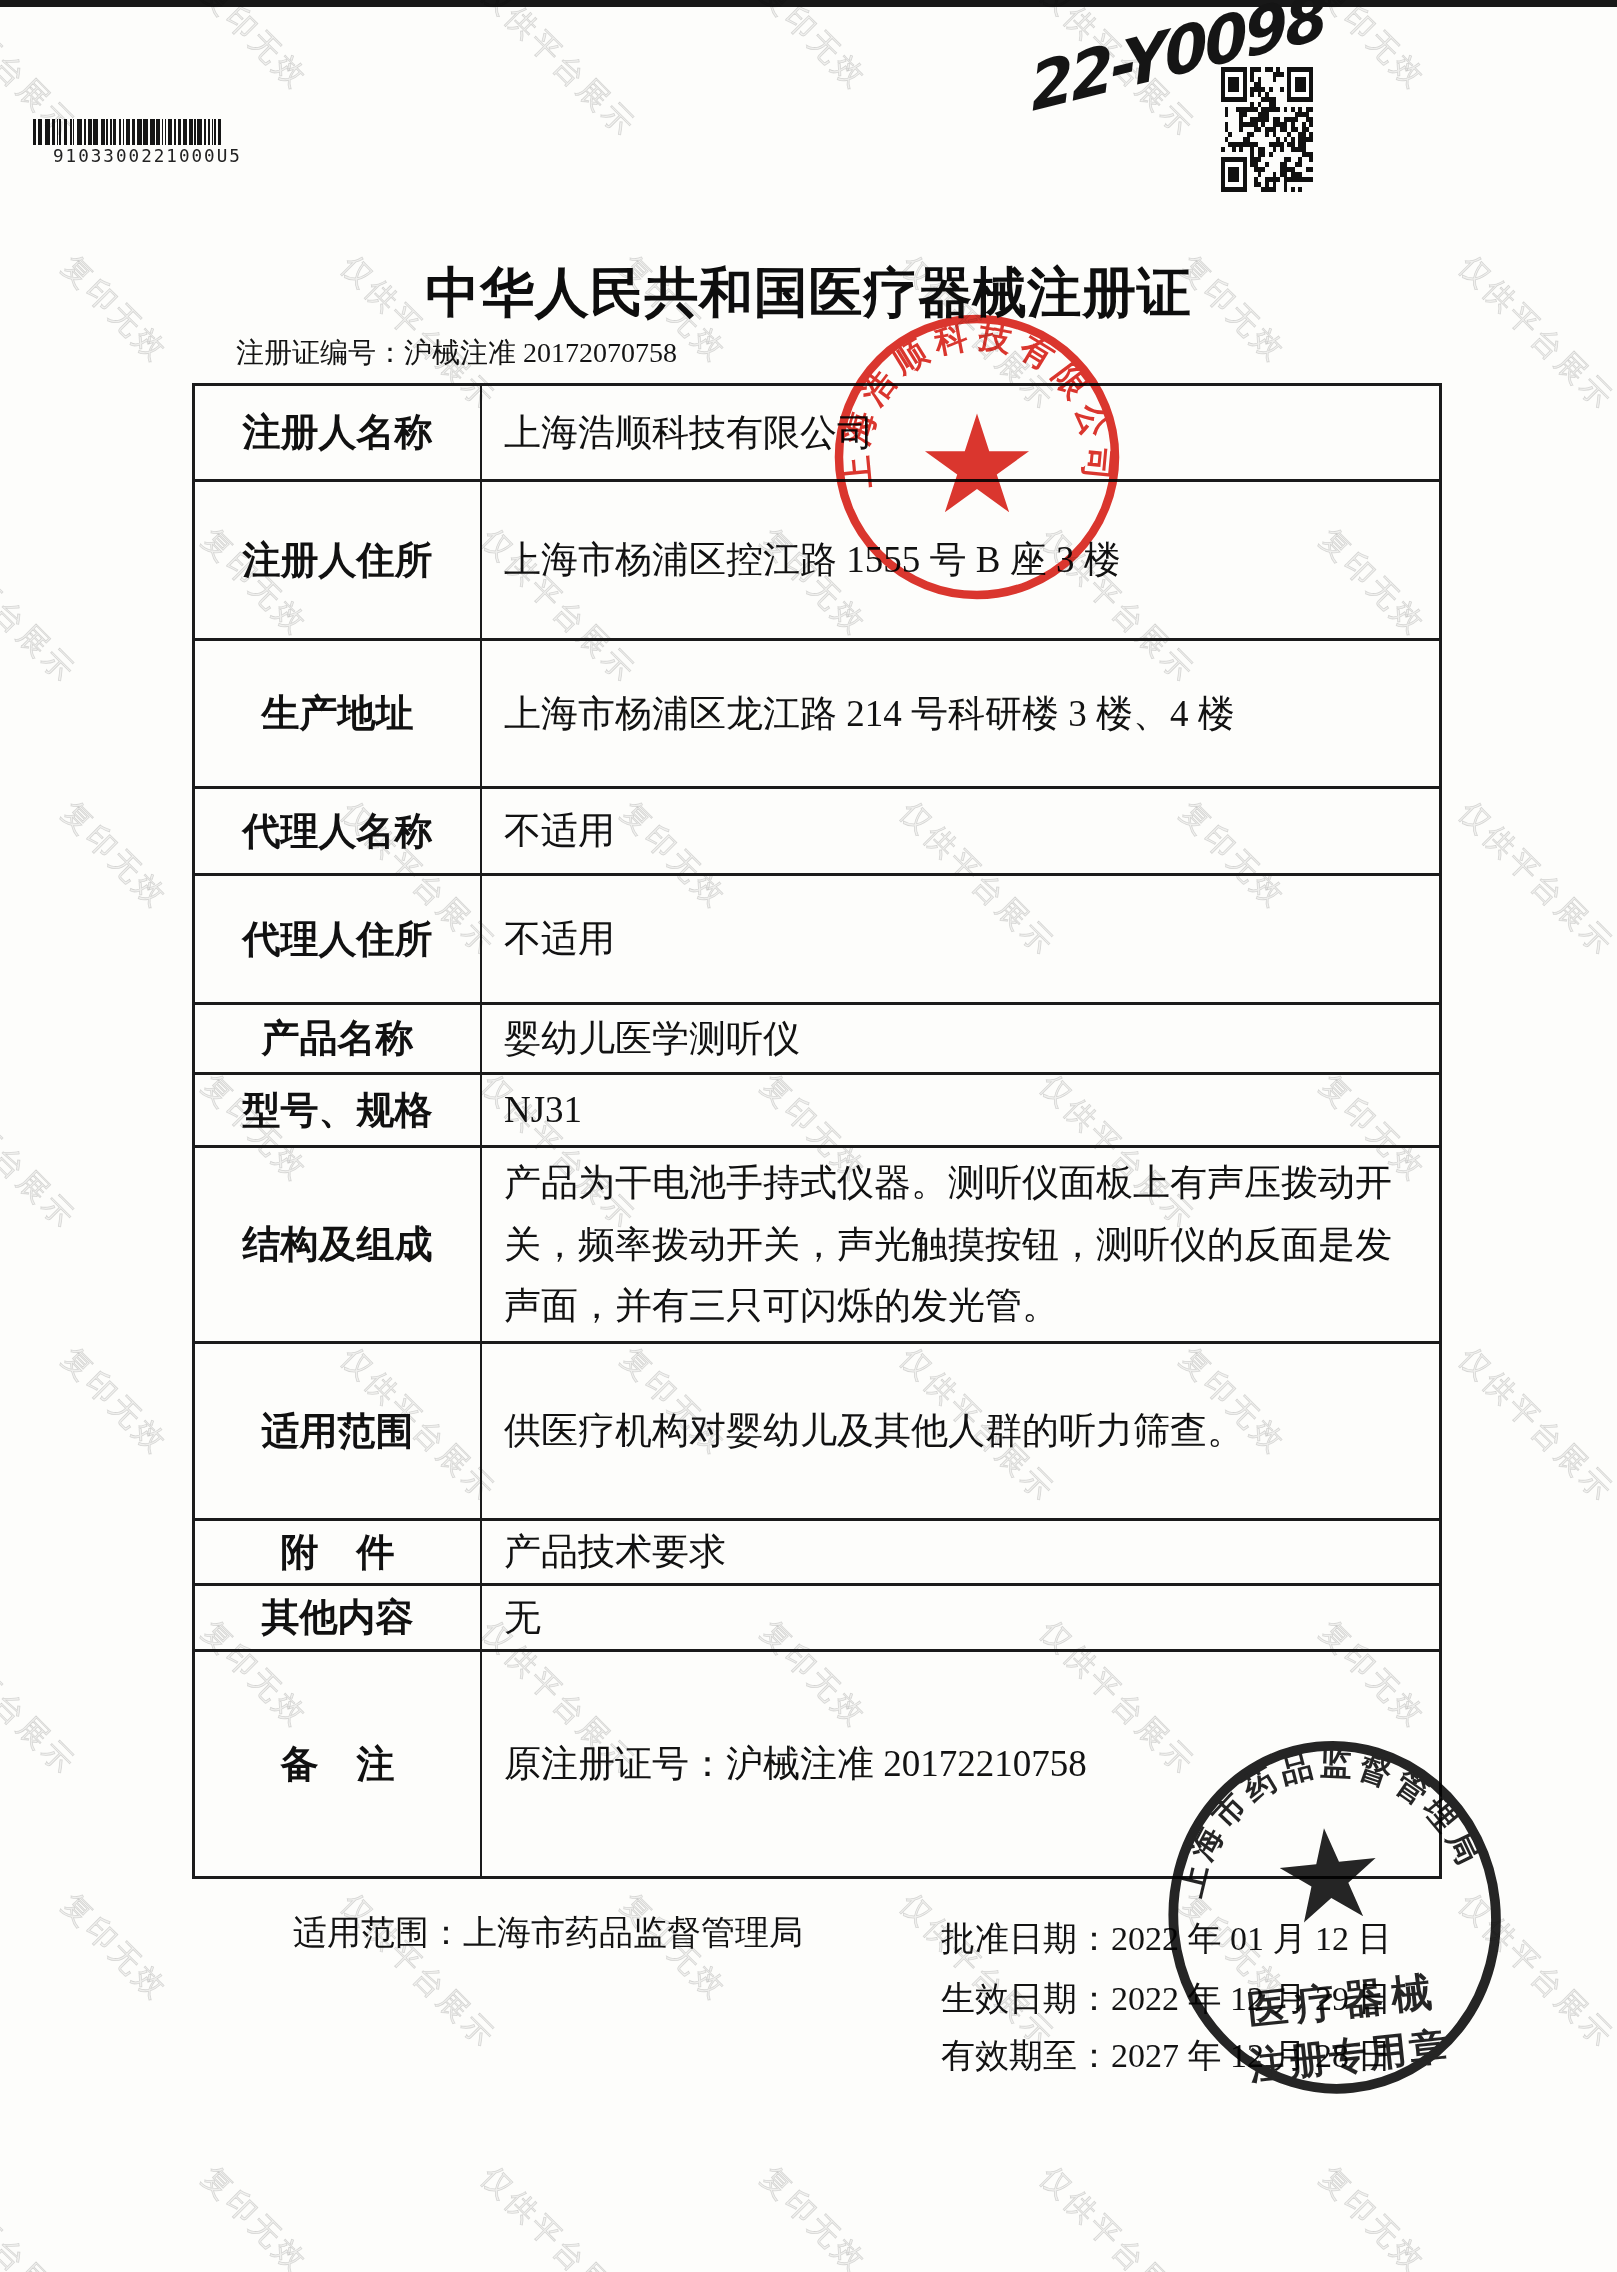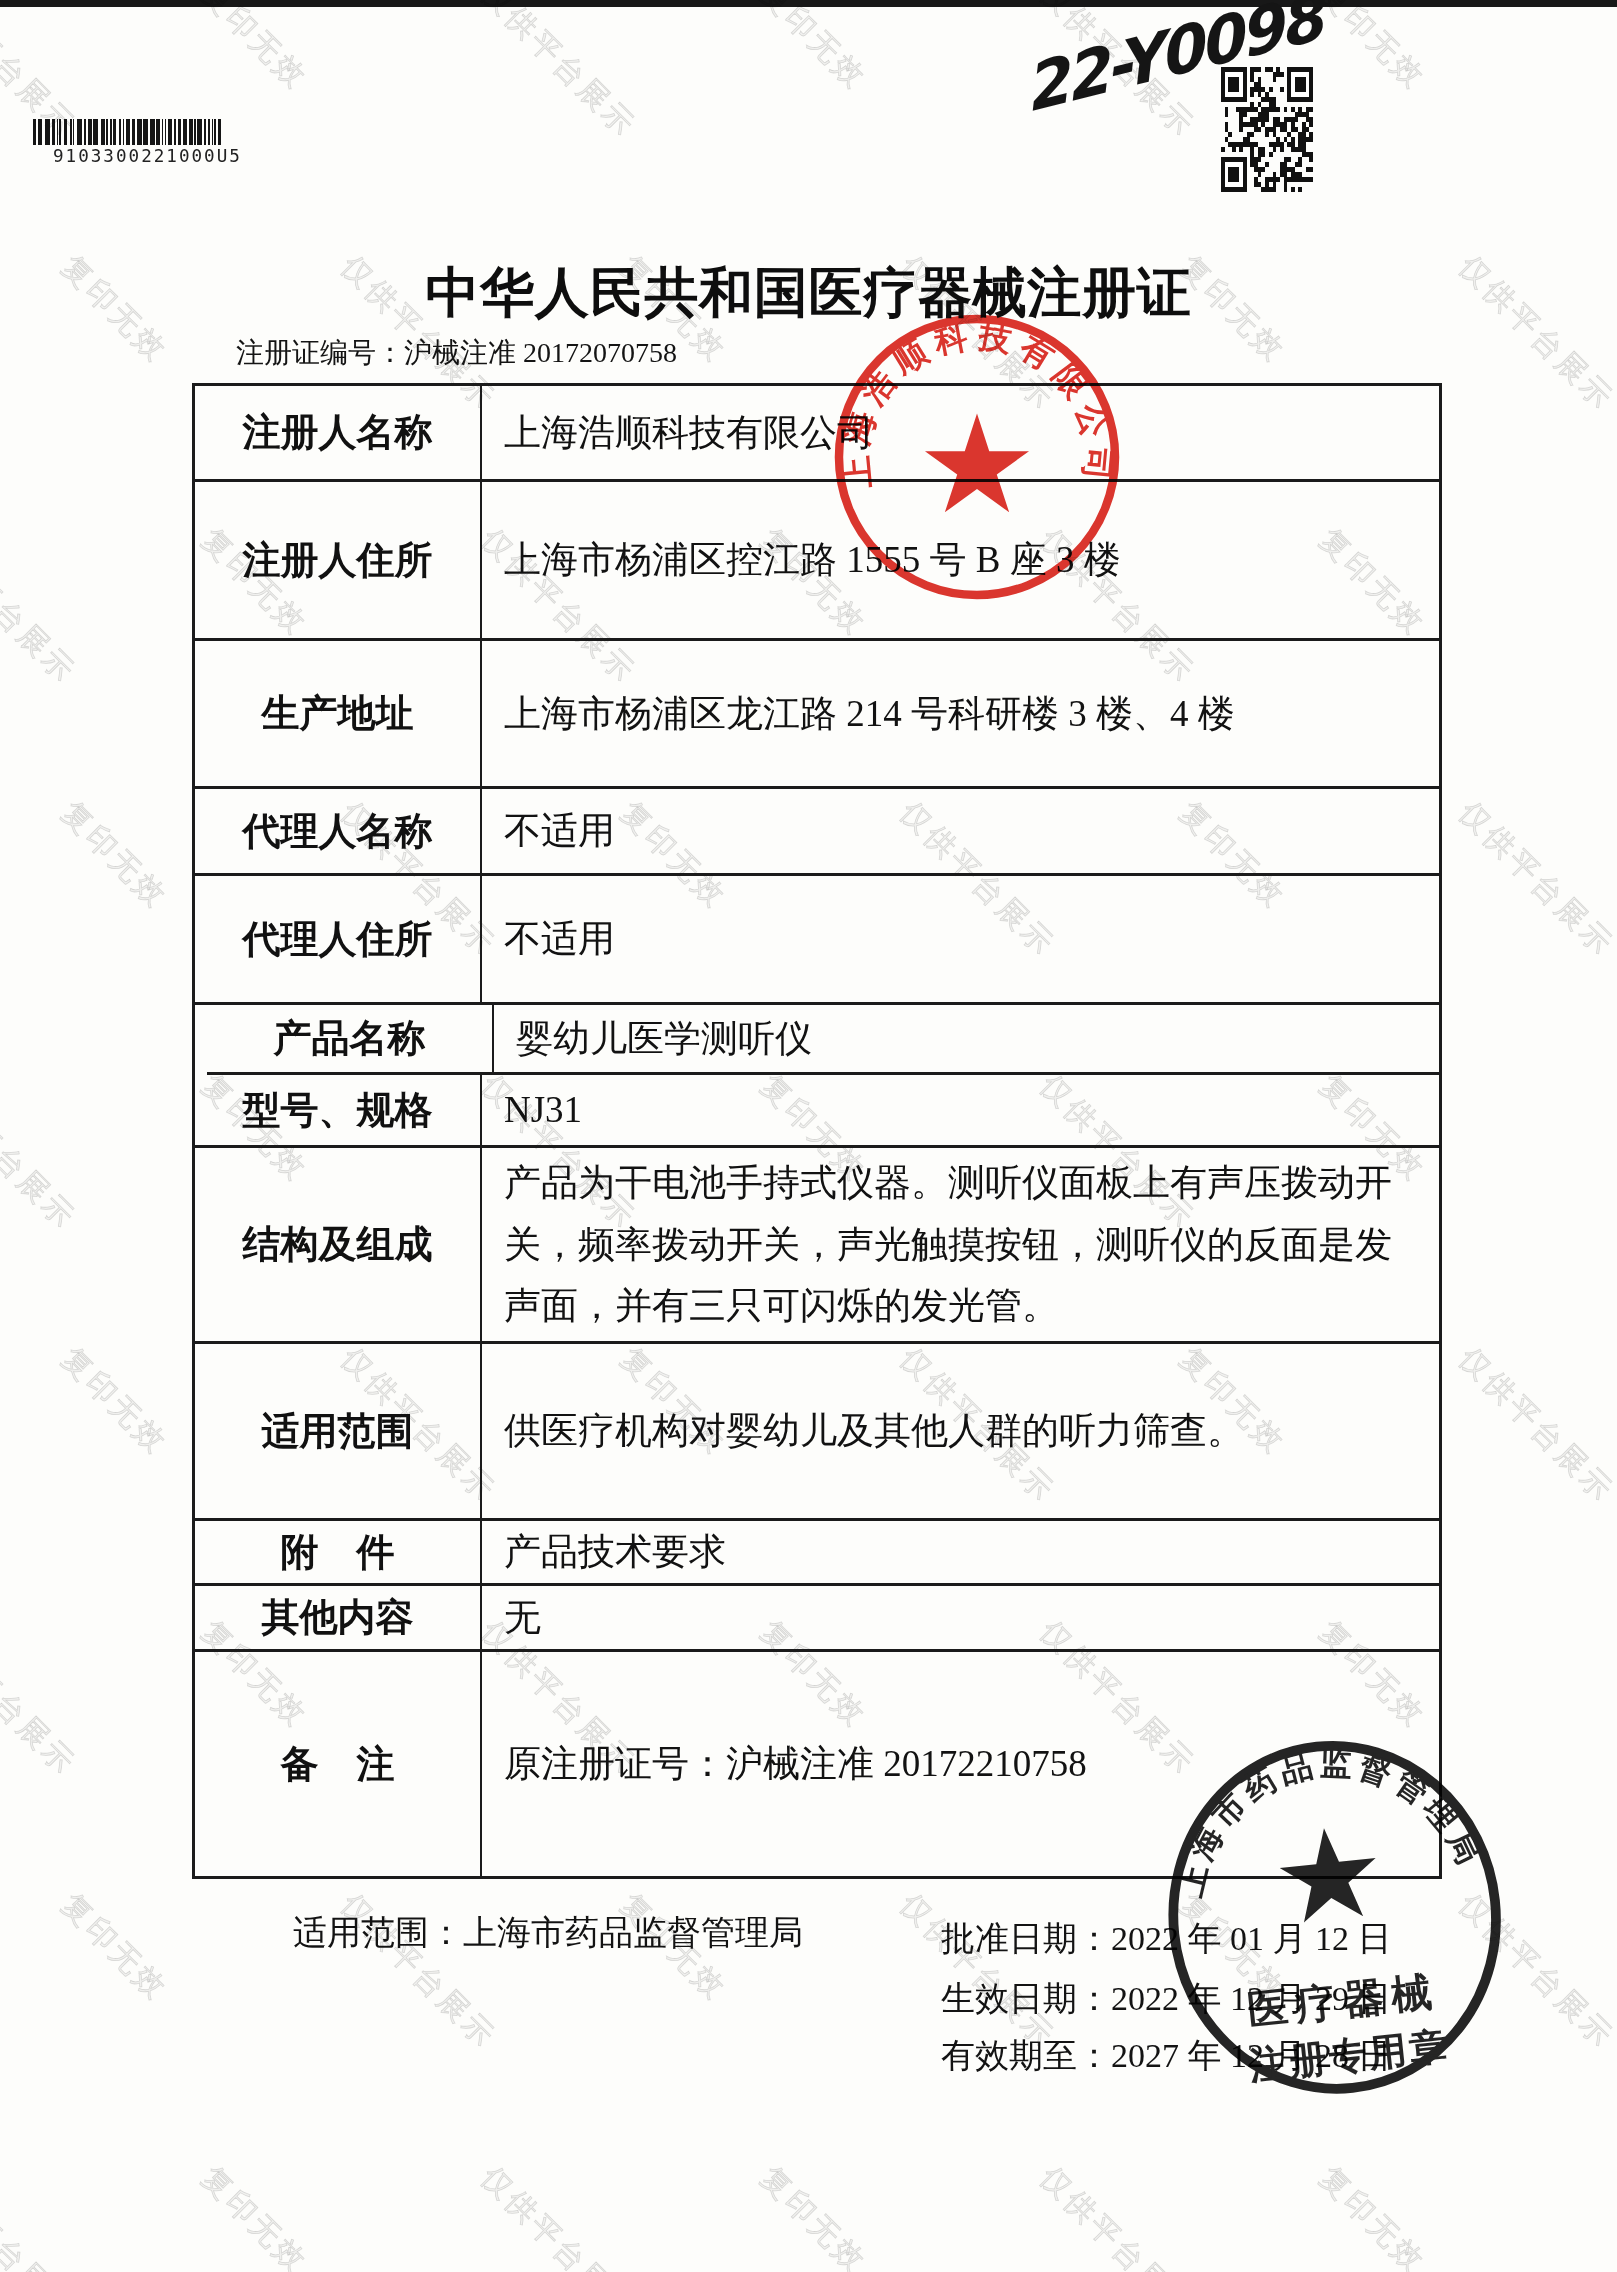--- a/index.html
+++ b/index.html
@@ -464,21 +464,21 @@
         <div class="tvalue">上海市杨浦区龙江路 214 号科研楼 3 楼、4 楼</div>
       </div>
       <div class="trow" style="height: 87px;">
         <div class="tlabel">代理人名称</div>
         <div class="tvalue">不适用</div>
       </div>
       <div class="trow" style="height: 129px;">
         <div class="tlabel">代理人住所</div>
         <div class="tvalue">不适用</div>
       </div>
-      <div class="trow" style="height: 70px; margin-left: 12px;">
+      <div class="trow" style="height: 70px;">
         <div class="tlabel">产品名称</div>
         <div class="tvalue">婴幼儿医学测听仪</div>
       </div>
       <div class="trow" style="height: 73px;">
         <div class="tlabel">型号、规格</div>
         <div class="tvalue">NJ31</div>
       </div>
       <div class="trow" style="height: 196px;">
         <div class="tlabel">结构及组成</div>
         <div class="tvalue">产品为干电池手持式仪器。测听仪面板上有声压拨动开关，频率拨动开关，声光触摸按钮，测听仪的反面是发声面，并有三只可闪烁的发光管。</div>

